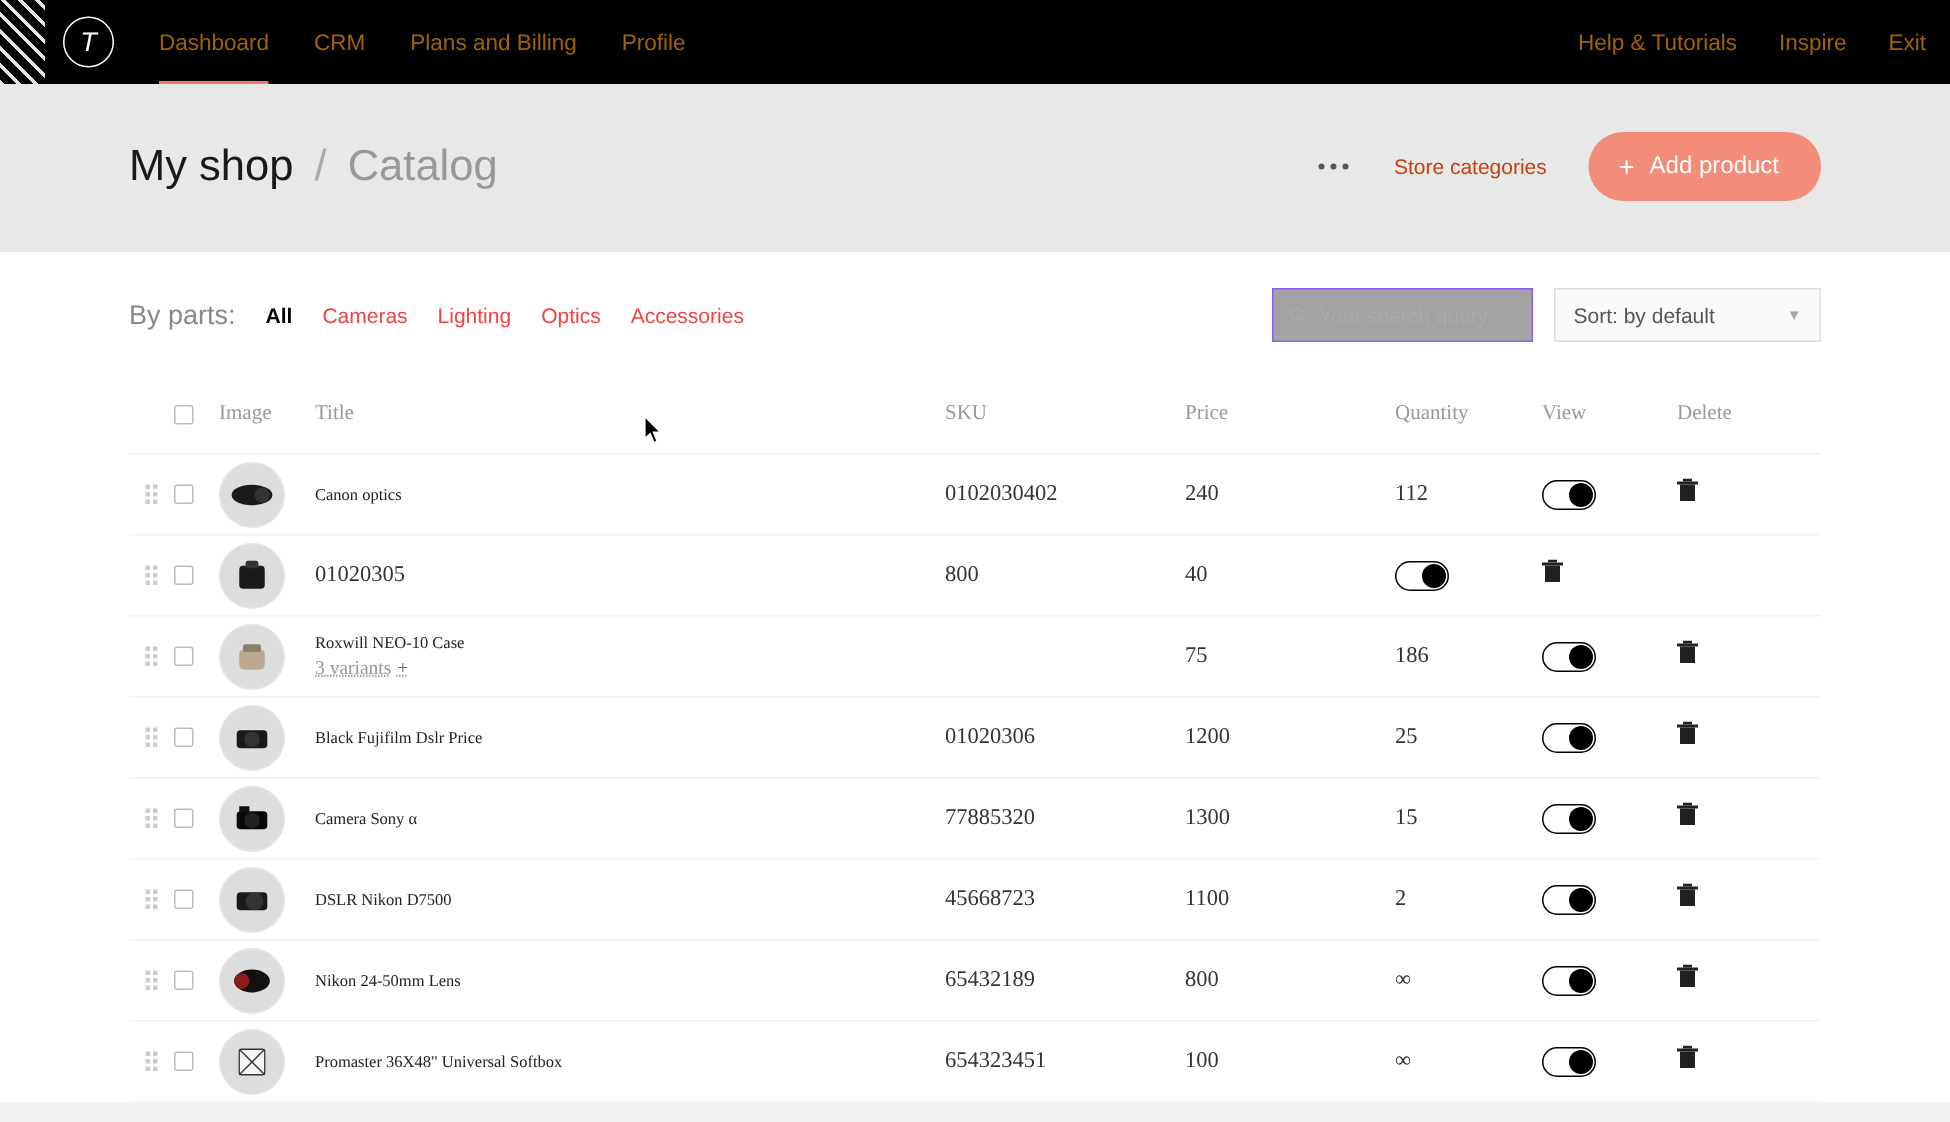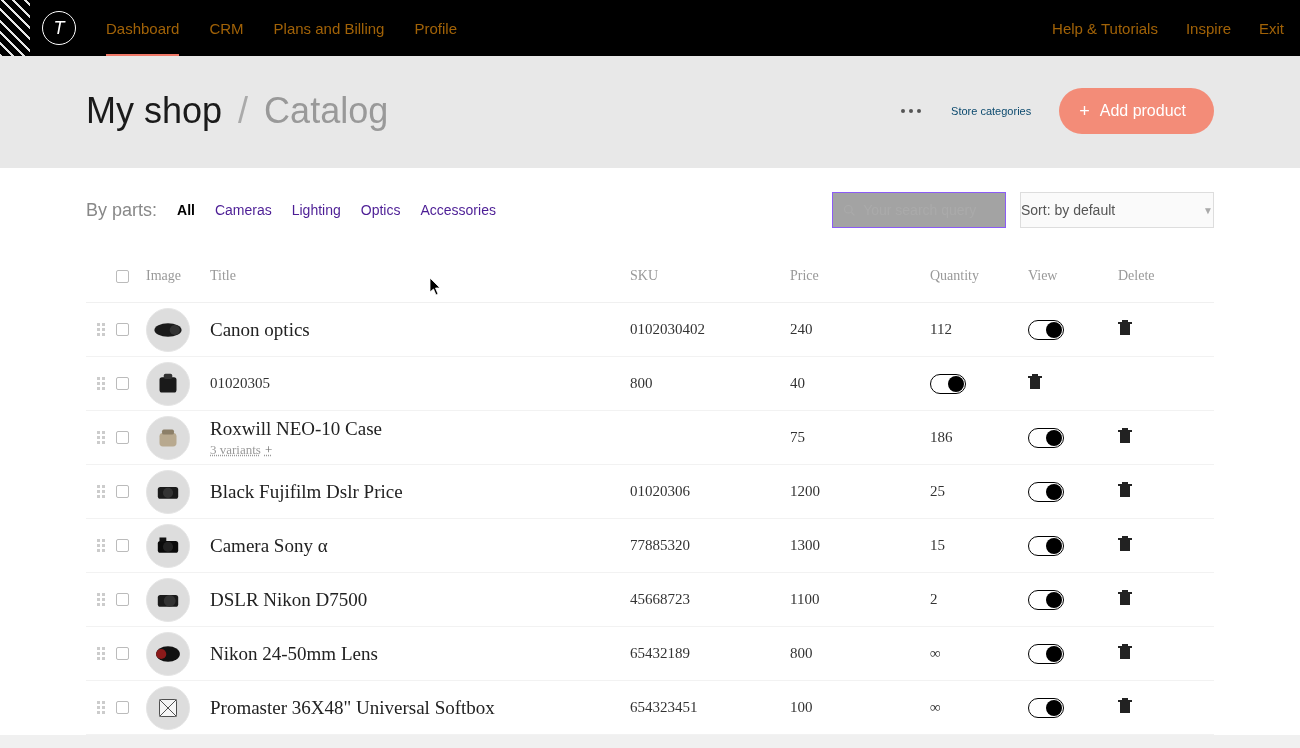--- a/index.html
+++ b/index.html
@@ -56,31 +56,31 @@
   .nav-right { margin-left: auto; display: flex; gap: 28px; }
   .nav-right .nav-link { padding: 0; }
 
   
   .subheader {
     background: #e8e8e8;
     padding: 32px 86px 34px;
     display: flex;
     align-items: center;
   }
-  .breadcrumb { font-size: 36px; font-weight: 300; }
+  .breadcrumb { font-size: 29px; font-weight: 300; }
   .breadcrumb .sep { color: #aaa; margin: 0 6px; }
   .breadcrumb .current { color: #999; }
   .subheader-right { margin-left: auto; display: flex; align-items: center; gap: 28px; }
   .more-dots {
     width: 24px; height: 24px; display:flex; align-items:center; justify-content:center; cursor:pointer;
   }
   .more-dots span {
     width:4px;height:4px;background:#555;border-radius:50%;display:block;margin:0 2px;
   }
-  .store-cats { font-size: 11px; color:#0c4a6e; cursor:pointer; }
+  .store-cats { font-size: 14px; color:#c2410c; cursor:pointer; }
   .add-product {
     background: #f38c78;
     color: #fff;
     border: none;
     border-radius: 30px;
     padding: 14px 28px 14px 20px;
     font-size: 16px;
     display: flex; align-items: center; gap: 10px;
     cursor: pointer;
   }
@@ -88,43 +88,43 @@
 
   
   .content { background: #fff; padding: 0; }
   .toolbar {
     display: flex;
     align-items: center;
     padding: 24px 86px 10px;
     background: #fff;
   }
   .byparts-label { color: #888; font-size: 18px; margin-right: 20px; }
-  .filter-link { color:#4c1d95; font-size:14px; margin-right: 20px; cursor:pointer; }
+  .filter-link { color:#ef4444; font-size:14px; margin-right: 20px; cursor:pointer; }
   .filter-link.active { color:#000; font-weight: bold; }
   .toolbar-right { margin-left:auto; display:flex; gap: 14px; }
   .search-box {
     width: 174px;
     height: 36px;
     border: 1px solid #8b5cf6;
     background: #a3a3a3;
     display: flex; align-items:center;
     padding: 0 10px;
     gap: 8px;
   }
   .search-box input {
     border: none; background: transparent; outline: none;
     font-size: 14px; color:#444; width: 100%;
   }
   .search-box input::placeholder { color:#aaa; }
   .search-icon { width:14px; height:14px; }
   .sort-select {
-    width: 194px; height:36px;
+    width: 178px; height:36px;
     border: 1px solid #ddd; background:#fafafa;
     display:flex; align-items:center; justify-content:space-between;
-    padding: 0 0;
+    padding: 0 12px;
     font-size:14px; color:#555;
     cursor:pointer;
   }
   .sort-select .chev { color:#aaa; font-size:10px; }
 
   
   .table-wrap { padding: 18px 86px 0; }
   .thead, .trow {
     display: grid;
     grid-template-columns: 30px 30px 64px 420px 160px 140px 98px 90px 60px;
@@ -149,21 +149,21 @@
   .checkbox {
     width:13px; height:13px; border:1.3px solid #bbb; border-radius:2px; cursor:pointer;
   }
   .thumb {
     width: 44px; height:44px; border-radius:50%; background:#ddd;
     display:flex; align-items:center; justify-content:center; overflow:hidden;
     border:1px solid #e5e5e5;
   }
   .thumb svg { width: 34px; height: 34px; }
   .title-cell { display:flex; flex-direction:column; gap:2px; }
-  .title-text { font-size:19px; }
+  .title-text { font-size:11px; }
   .variants { color:#999; font-size:13px; text-decoration: underline dotted; cursor:pointer; display:flex; gap:4px; align-items:center;}
   .variants .plus-sm { font-size:13px; color:#666; text-decoration:none;}
   .sku, .price, .qty { color:#333; font-size:15px; }
   .toggle {
     width: 36px; height:20px; border-radius:10px; background:#fff; border:1px solid #000;
     position:relative; cursor:pointer;
   }
   .toggle::after {
     content:""; position:absolute; right:1px; top:1px; width:16px; height:16px; border-radius:50%; background:#000;
   }

